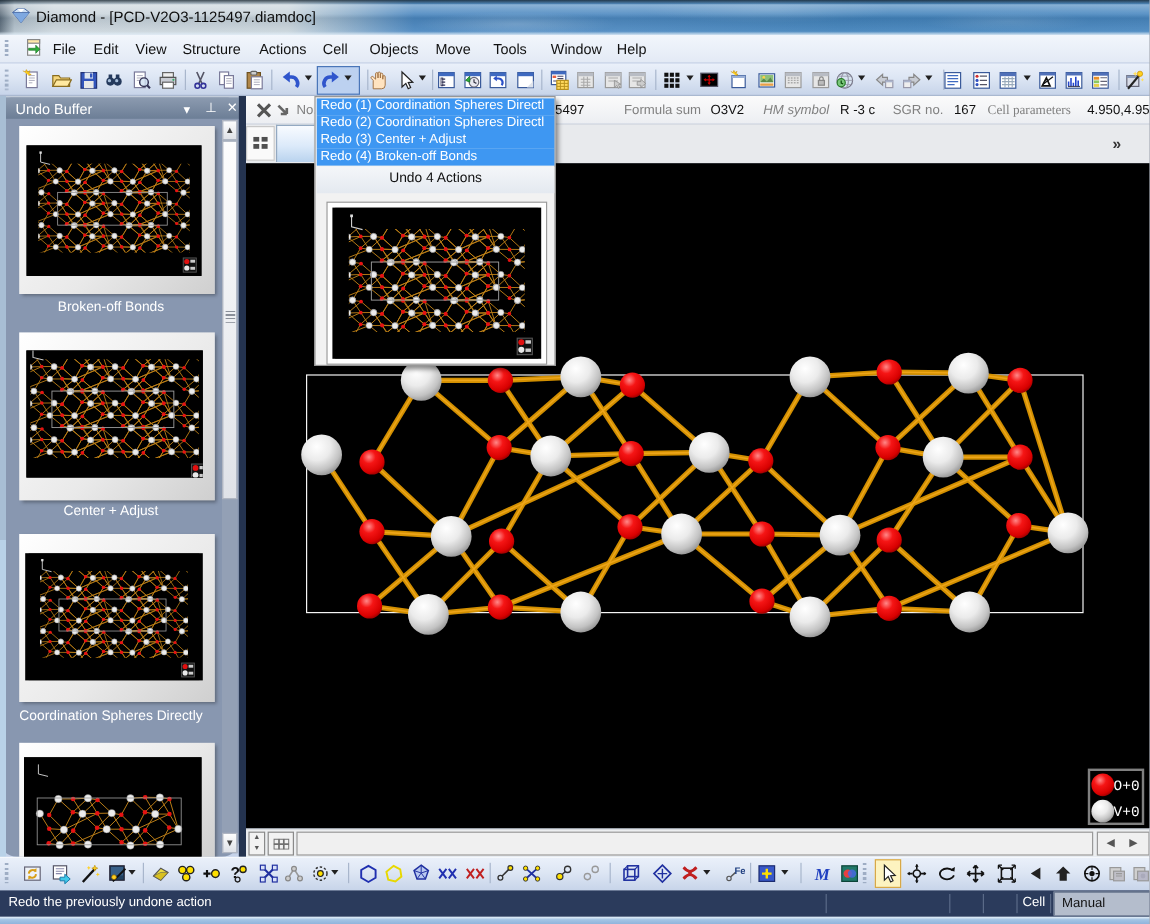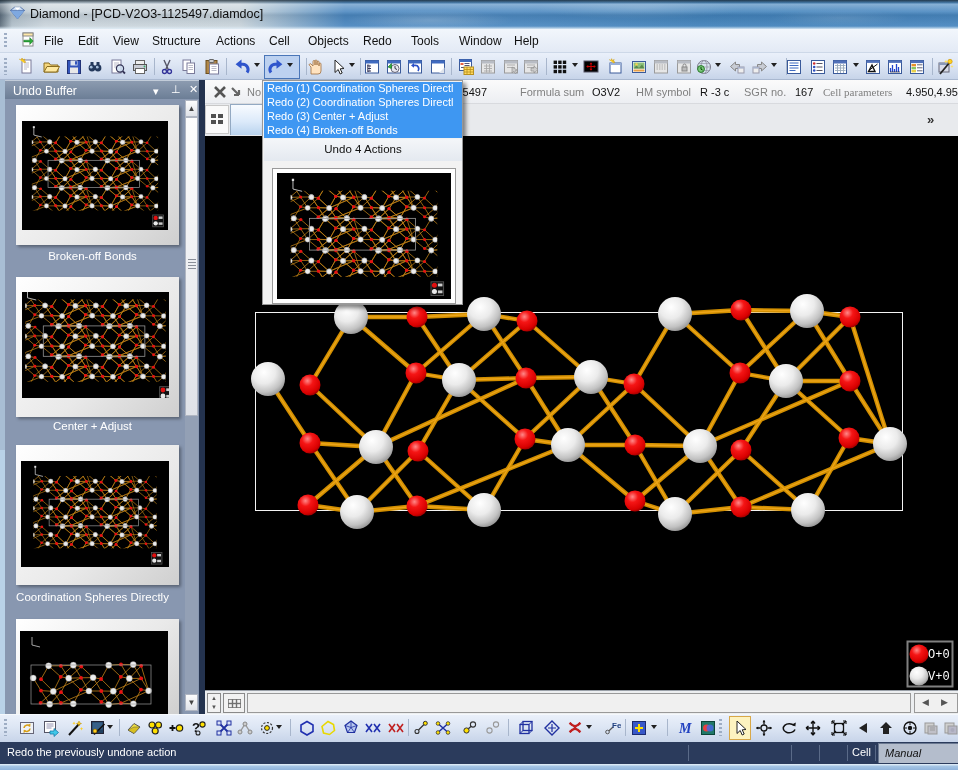--- a/index.html
+++ b/index.html
@@ -24,21 +24,21 @@
 #menubar .mi { position:absolute; top:5px; font-size:12px; color:#111; }
 .grip { position:absolute; width:3px; background:repeating-linear-gradient(to bottom,#9eadc4 0 2px, transparent 2px 4px); }
 
 
 #toolbar { left:0; top:53px; width:958px; height:27px; background:linear-gradient(to bottom,#eaf0fa 0%,#dde6f4 45%,#c7d4e9 100%); border-bottom:1px solid #a9b8d0; }
 .tsep { position:absolute; top:58px; width:1px; height:17px; background:#a8b6cc; }
 .icon { position:absolute; width:18px; height:18px; }
 .darr { position:absolute; top:63px; width:0; height:0; border-left:3px solid transparent; border-right:3px solid transparent; border-top:4px solid #202020; }
 
 
-#lpanel { left:0; top:80px; width:199px; height:634px; background:#8897b0; }
+#lpanel { left:0; top:80px; width:199px; height:634px; background:#8897b0;border-radius:14px; }
 #lpanel .edge { position:absolute; left:0; top:0; width:5px; height:634px; background:linear-gradient(to bottom,#a8bed4 0 370px,#b9d2e8 370px 100%); }
 #ptitle { position:absolute; left:5px; top:0; width:194px; height:19px; background:linear-gradient(to bottom,#8c9bb0,#6c7e96); border-top:1px solid #c2ccd9; color:#fff; font-size:12px; }
 #ptitle span.t { position:absolute; left:8px; top:3px; }
 #ptitle .pbtn { position:absolute; top:2px; color:#fff; font-size:11px; }
 .thumbframe { position:absolute; left:16px; width:163px; height:140px; background:linear-gradient(135deg,#ffffff, #e9e9e9 60%, #cfcfcf); box-shadow:2px 2px 3px rgba(0,0,0,.35); }
 .thumbimg { position:absolute; background:#000; }
 .cap { position:absolute; left:5px; width:175px; text-align:center; color:#fff; font-size:11.5px; }
 
 #sbar { position:absolute; left:185px; top:20px; width:13px; height:611px; background:#93a0b5; }
 .sbox { position:absolute; left:185px; width:13px; background:linear-gradient(to bottom,#fdfdfd,#dfe2e8); border:1px solid #b0b6c2; color:#444; }
@@ -92,21 +92,21 @@
       <rect x="3" y="1" width="10" height="3" fill="#ffe9a8" stroke="#888"></rect>
       <path d="M1 12 L8 12 L8 9 L12 13 L8 17 L8 14 L1 14 Z" fill="#2fae3c" stroke="#0c6a18" stroke-width="0.6" transform="translate(3,-2) scale(0.85)"></path>
     </svg>
     <div class="mi" style="left:44px;">File</div>
     <div class="mi" style="left:78px;">Edit</div>
     <div class="mi" style="left:113px;">View</div>
     <div class="mi" style="left:152px;">Structure</div>
     <div class="mi" style="left:216px;">Actions</div>
     <div class="mi" style="left:269px;">Cell</div>
     <div class="mi" style="left:308px;">Objects</div>
-    <div class="mi" style="left:363px;">Redo</div>
+    <div class="mi" style="left:363px;">Move</div>
     <div class="mi" style="left:411px;">Tools</div>
     <div class="mi" style="left:459px;">Window</div>
     <div class="mi" style="left:514px;">Help</div>
   </div>
 
   <div class="abs" id="toolbar">
     <div class="grip" style="left:4px;top:58px;height:17px;position:fixed;"></div>
   </div>
   <div id="topicons">
       <div>
@@ -389,21 +389,21 @@
     <svg class="abs" style="left:8px;top:5px;" width="14" height="14" viewBox="0 0 14 14">
         <path d="M2 2 L12 12 M12 2 L2 12" stroke="#555" stroke-width="2.6"></path>
       </svg>
     <svg class="abs" style="left:24px;top:5px;" width="14" height="14" viewBox="0 0 14 14">
         <path d="M3 3 L10 10 M10 10 L10 5 M10 10 L5 10" stroke="#666" stroke-width="2.2"></path>
       </svg>
     <div class="it" style="left:42px;color:#808080;">No. of structure</div>
     <div class="it" style="left:240px;color:#111;">1125497</div>
     <div class="it" style="left:315px;color:#808080;">Formula sum</div>
     <div class="it" style="left:387px;color:#111;">O3V2</div>
-    <div class="it" style="left:431px;color:#808080;">HM symbol</div>
+    <div class="it" style="left:431px;color:#808080;font-style:italic;">HM symbol</div>
     <div class="it" style="left:495px;color:#111;">R -3 c</div>
     <div class="it" style="left:539px;color:#808080;">SGR no.</div>
     <div class="it" style="left:590px;color:#111;">167</div>
     <div class="it" style="left:618px;color:#808080;font-family:Liberation Serif, serif;">Cell parameters</div>
     <div class="it" style="left:701px;color:#111;">4.950,4.950,13.99</div>
   </div>
 
   <div class="abs" id="tabrow">
     <div style="position:absolute;left:0px;top:1px;width:24px;height:29px;background:#fafafa;border:1px solid #c8c8c8;">
       <svg style="position:absolute;left:5px;top:8px;" width="13" height="12" viewBox="0 0 13 12">
@@ -638,21 +638,21 @@
 
   <div class="abs" id="status">
     <div style="position:absolute;left:7px;top:4px;">Redo the previously undone action</div>
     <div class="ssep" style="left:688px;"></div>
     <div class="ssep" style="left:791px;"></div>
     <div class="ssep" style="left:819px;"></div>
     <div class="ssep" style="left:847px;"></div>
     <div style="position:absolute;left:852px;top:4px;">Cell</div>
     <div class="ssep" style="left:875px;"></div>
     <div style="position:absolute;left:878px;top:1px;width:80px;height:20px;background:#b4bdcc;border-top:1px solid #6a7890;border-left:1px solid #6a7890;color:#101010;">
-      <span style="position:absolute;left:6px;top:3px;font-style:italic;">Manual</span>
+      <span style="position:absolute;left:6px;top:3px;">Manual</span>
     </div>
   </div>
   <div class="abs" id="bframe"></div>
 
   <div class="abs" id="dropdown">
     <div class="ditem" style="top:1px;">Redo (1) Coordination Spheres Directl</div>
     <div class="ditem" style="top:15px;">Redo (2) Coordination Spheres Directl</div>
     <div class="ditem" style="top:29px;">Redo (3) Center + Adjust</div>
     <div class="ditem" style="top:43px;">Redo (4) Broken-off Bonds</div>
     <div class="dundo">Undo 4 Actions</div>

